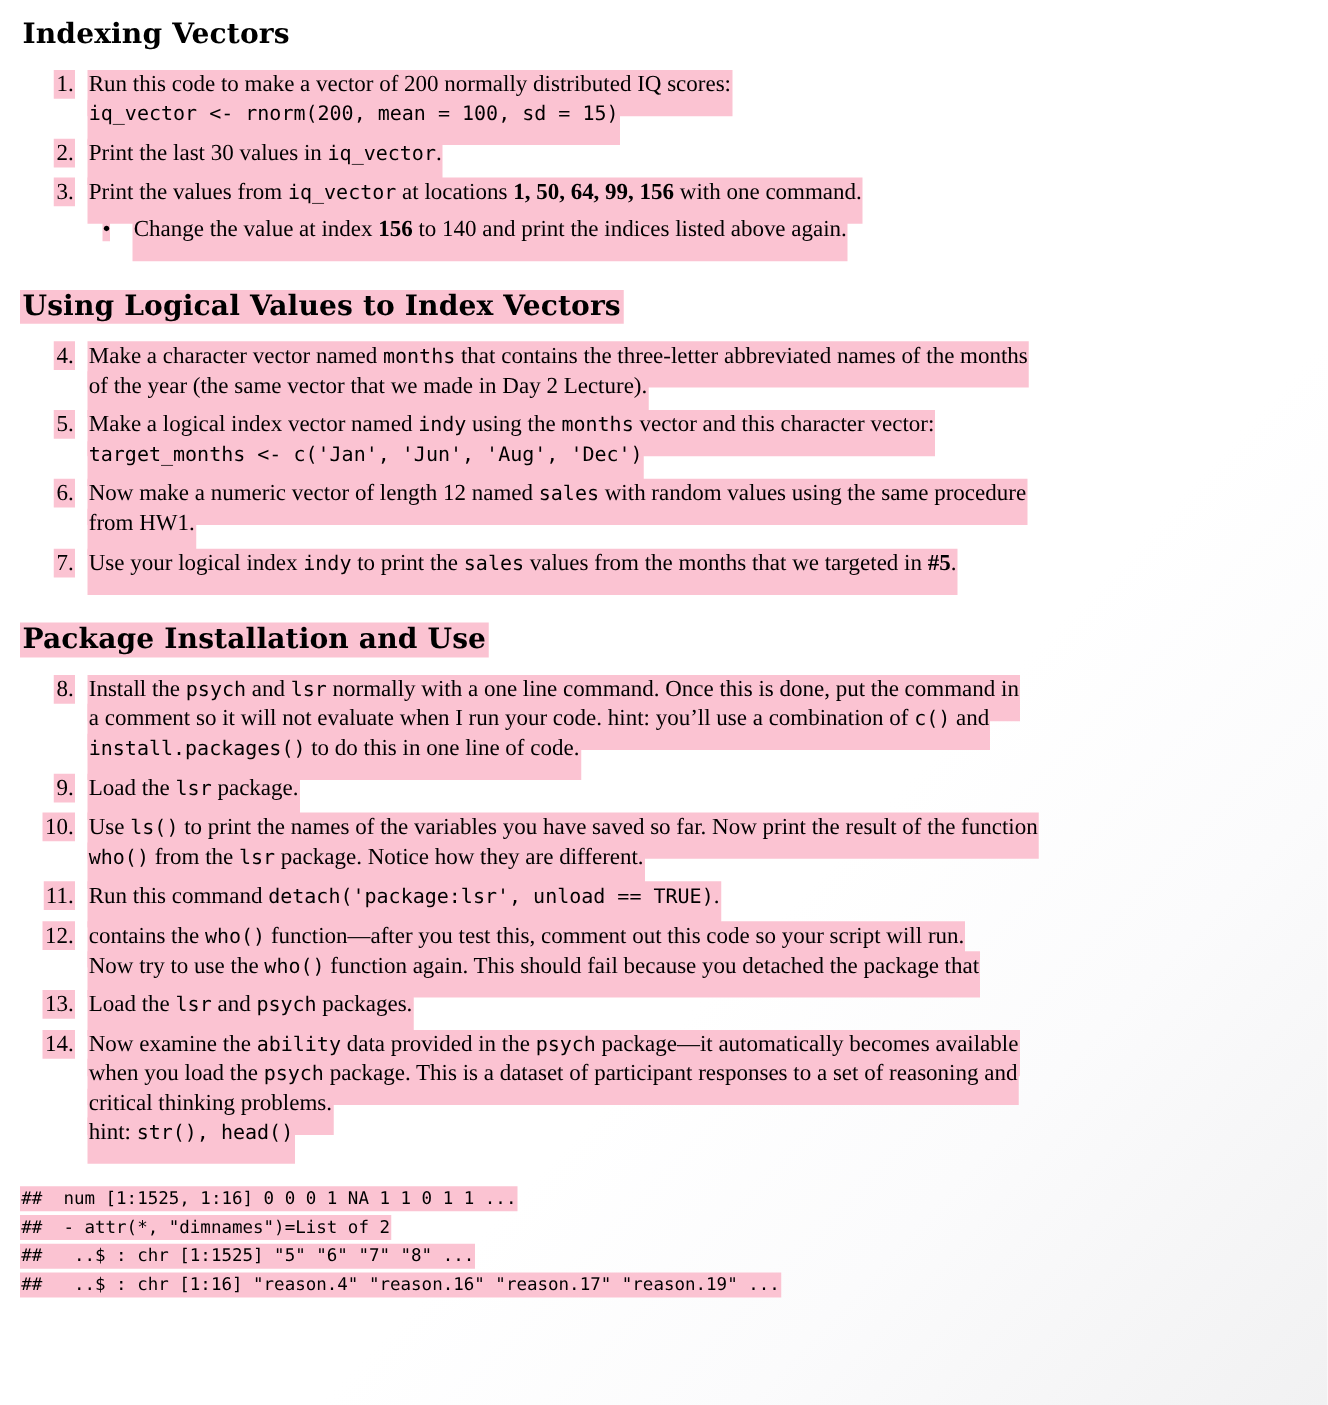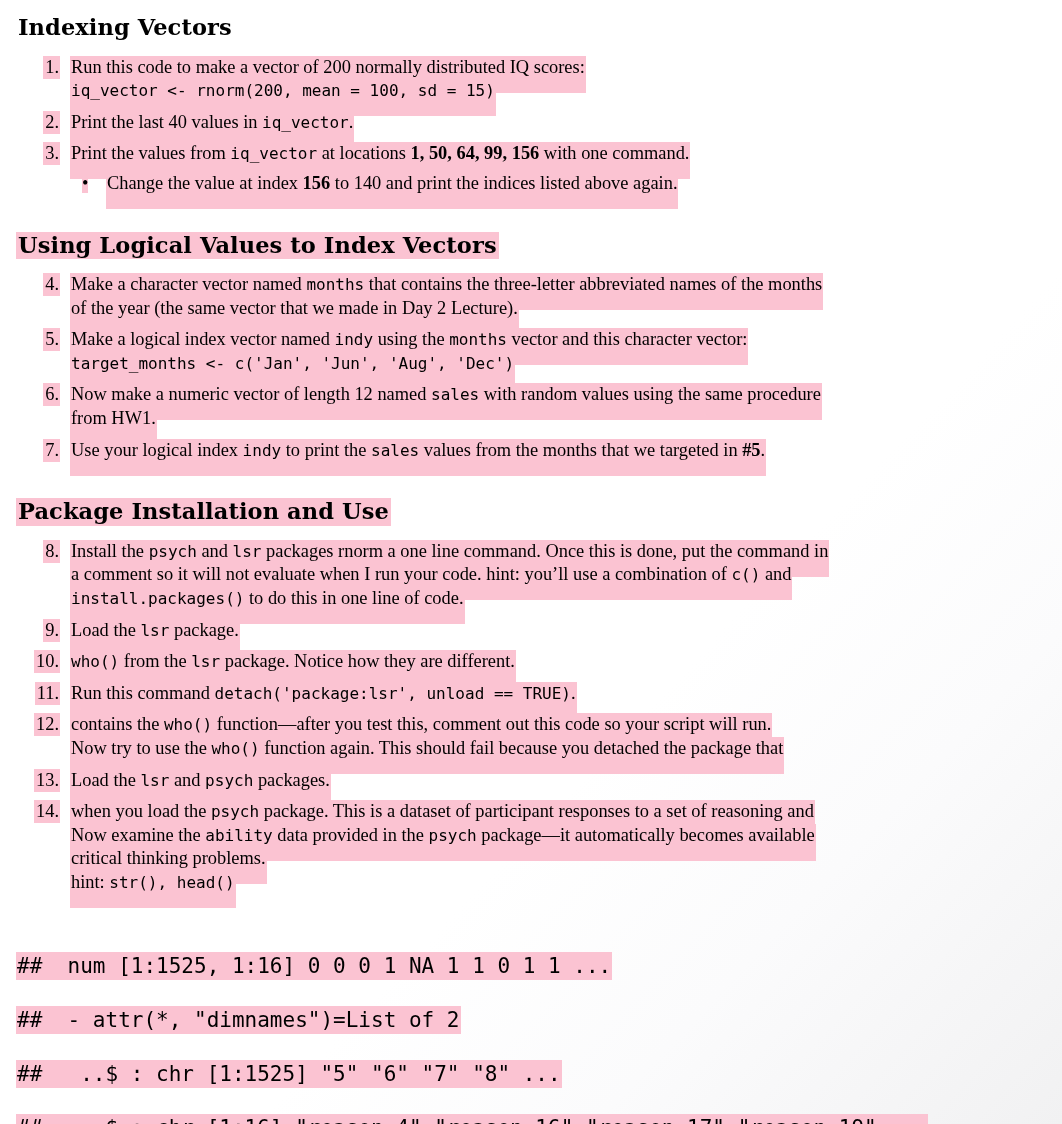--- a/index.html
+++ b/index.html
@@ -94,25 +94,24 @@
   }
   b, .b { font-weight: bold; margin-top: 16px; }
 
   
   .code-output {
     margin: 0;
     padding: 0 0 0 16px;
   }
   .code-output .out-line {
     font-family: "DejaVu Sans Mono", "Liberation Mono", monospace;
-    font-size: 21px;
+    font-size: 14px;
     line-height: 23px;
     white-space: pre;
     display: block;
-    margin-top: 31px;
   }
   .code-output .out-line > span { padding: 2px 1px 2px 1px; }
   .blk-gap { height: 22px; }
   .sec-gap { height: 28px; }
   .list-wrap { padding-left: 16px; }
   .pre-gap { height: 14px; }
 </style>
 </head>
 <body>
 
@@ -128,21 +127,21 @@
   <ol class="tasks">
 
     <li class="task">
       <span class="marker"><span class="hl">1.</span></span>
       <span class="line"><span class="hl">Run this code to make a vector of 200 normally distributed IQ scores:</span></span>
       <span class="line"><span class="hl mono">iq_vector &lt;- rnorm(200, mean = 100, sd = 15)</span></span>
     </li>
 
     <li class="task">
       <span class="marker"><span class="hl">2.</span></span>
-      <span class="line"><span class="hl"><span>Print the last 40 values in </span><code>iq_vector</code><span>.</span></span></span>
+      <span class="line"><span class="hl"><span>Print the last 30 values in </span><code>iq_vector</code><span>.</span></span></span>
     </li>
 
     <li class="task">
       <span class="marker"><span class="hl">3.</span></span>
       <span class="line"><span class="hl"><span>Print the values from </span><code>iq_vector</code><span> at locations </span><b>1, 50, 64, 99, 156</b><span> with one command.</span></span></span>
 
       <ul class="subtasks">
         <li class="subtask">
           <span class="bullet"><span class="hl">•</span></span>
           <span class="line"><span class="hl"><span>Change the value at index </span><b>156</b><span> to 140 and print the indices listed above again.</span></span></span>
@@ -196,32 +195,33 @@
     <h2 class="section-heading hl">Package Installation and Use</h2>
   </div>
 
   <div class="pre-gap"></div>
 
   <div class="list-wrap">
   <ol class="tasks">
 
     <li class="task">
       <span class="marker"><span class="hl">8.</span></span>
-      <span class="line"><span class="hl"><span>Install the </span><code>psych</code><span> and </span><code>lsr</code><span> packages rnorm a one line command. Once this is done, put the command in</span></span></span>
+      <span class="line"><span class="hl"><span>Install the </span><code>psych</code><span> and </span><code>lsr</code><span> normally with a one line command. Once this is done, put the command in</span></span></span>
       <span class="line"><span class="hl"><span>a comment so it will not evaluate when I run your code. hint: you’ll use a combination of </span><code>c()</code><span> and</span></span></span>
       <span class="line"><span class="hl"><code>install.packages()</code><span> to do this in one line of code.</span></span></span>
     </li>
 
     <li class="task">
       <span class="marker"><span class="hl">9.</span></span>
       <span class="line"><span class="hl"><span>Load the </span><code>lsr</code><span> package.</span></span></span>
     </li>
 
     <li class="task">
       <span class="marker"><span class="hl">10.</span></span>
+      <span class="line"><span class="hl"><span>Use </span><code>ls()</code><span> to print the names of the variables you have saved so far. Now print the result of the function</span></span></span>
       <span class="line"><span class="hl"><code>who()</code><span> from the </span><code>lsr</code><span> package. Notice how they are different.</span></span></span>
     </li>
 
     <li class="task">
       <span class="marker"><span class="hl">11.</span></span>
       <span class="line"><span class="hl"><span>Run this command </span><code>detach('package:lsr', unload == TRUE)</code><span>.</span></span></span>
     </li>
 
     <li class="task">
       <span class="marker"><span class="hl">12.</span></span>
@@ -229,22 +229,22 @@
       <span class="line"><span class="hl"><span>Now try to use the </span><code>who()</code><span> function again. This should fail because you detached the package that</span></span></span>
     </li>
 
     <li class="task">
       <span class="marker"><span class="hl">13.</span></span>
       <span class="line"><span class="hl"><span>Load the </span><code>lsr</code><span> and </span><code>psych</code><span> packages.</span></span></span>
     </li>
 
     <li class="task">
       <span class="marker"><span class="hl">14.</span></span>
+      <span class="line"><span class="hl"><span>Now examine the </span><code>ability</code><span> data provided in the </span><code>psych</code><span> package—it automatically becomes available</span></span></span>
       <span class="line"><span class="hl"><span>when you load the </span><code>psych</code><span> package. This is a dataset of participant responses to a set of reasoning and</span></span></span>
-      <span class="line"><span class="hl"><span>Now examine the </span><code>ability</code><span> data provided in the </span><code>psych</code><span> package—it automatically becomes available</span></span></span>
       <span class="line"><span class="hl">critical thinking problems.</span></span>
       <span class="line"><span class="hl"><span>hint: </span><code>str(), head()</code></span></span>
     </li>
 
   </ol>
   </div>
 
   <div class="blk-gap"></div>
 
   <div class="code-output">

